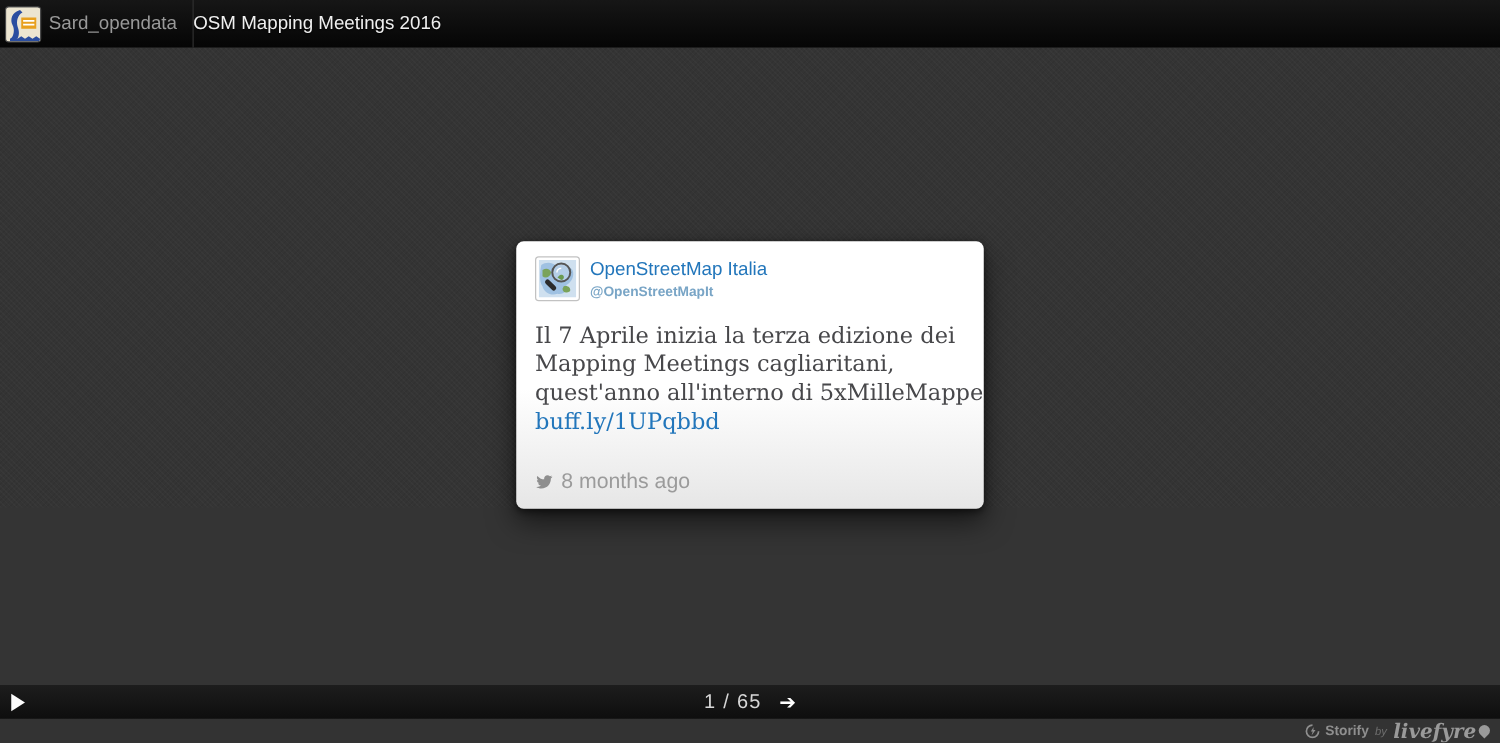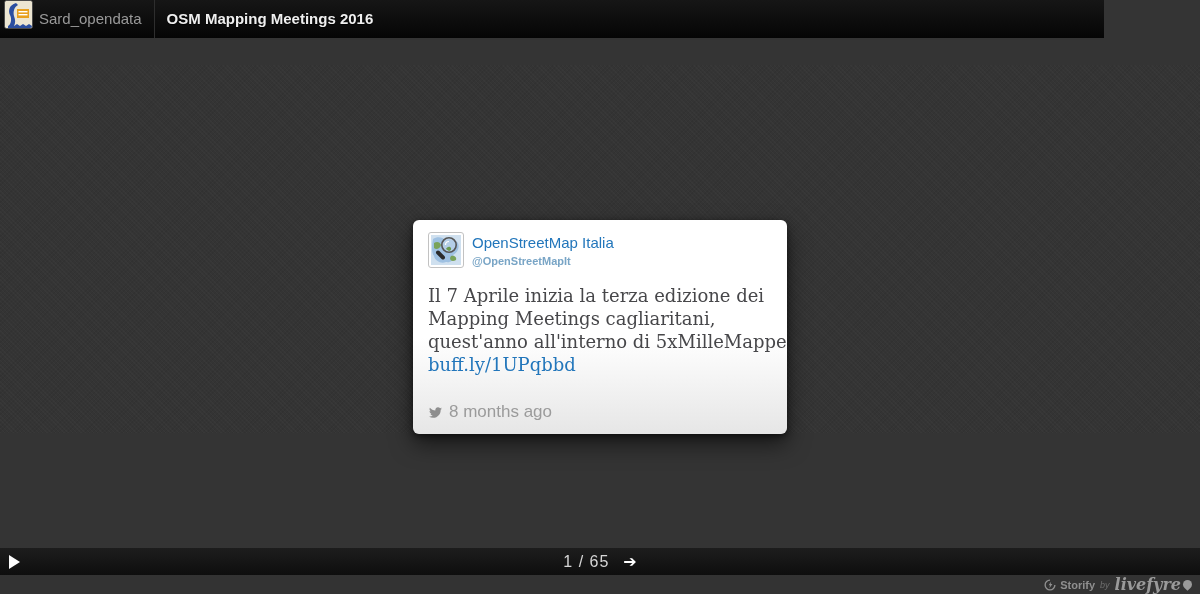--- a/index.html
+++ b/index.html
@@ -5,51 +5,49 @@
   * { margin:0; padding:0; box-sizing:border-box; }
   html,body { width:1200px; height:594px; overflow:hidden; }
   body {
     font-family:"Liberation Sans", sans-serif;
     background:#343434;
     position:relative;
   }
 
   
   .topbar {
-    position:absolute; top:0; left:0; width:1104px; height:38px;
+    position:absolute; top:0; left:0; width:1200px; height:38px;
     background:linear-gradient(#161616,#050505);
-    display:flex; align-items:flex-start;
+    display:flex; align-items:center;
     z-index:5;
   }
   .topbar-avatar {
     width:29px; height:29px; margin-left:4px; flex:0 0 auto;
     border-radius:3px; overflow:hidden; border:1px solid #4a4a4a;
     background:#e9e2cf;
   }
   .topbar-avatar svg { display:block; }
   .brand-name {
     margin-left:6px; padding-right:12px;
     font-size:15px; color:#999; line-height:38px;
   }
   .story-title {
     border-left:1px solid #2e2e2e;
-    padding-left:12px;
-    font-size:15px; font-weight:bold; color:#efefef;
+    font-size:15px; font-weight:normal; color:#efefef;
     text-shadow:0 1px 1px #000;
     line-height:38px;
   }
 
   
   .stage {
     position:absolute; top:38px; left:0; width:1200px; height:368px;
     background-color:#343434;
     background-image:
       repeating-linear-gradient(45deg, rgba(255,255,255,0.018) 0 1px, transparent 1px 3px),
       repeating-linear-gradient(-45deg, rgba(0,0,0,0.05) 0 1px, transparent 1px 3px);
-    margin-top: 27px;
   }
 
   
   .card {
     position:absolute; left:413px; top:155px;
     width:374px; min-height:201px;
     background:linear-gradient(#ffffff 55%, #e6e6e6 100%);
     border-radius:6px;
     box-shadow:0 10px 22px rgba(0,0,0,0.55), 0 2px 6px rgba(0,0,0,0.5);
     padding:12px 15px 12px 15px;

